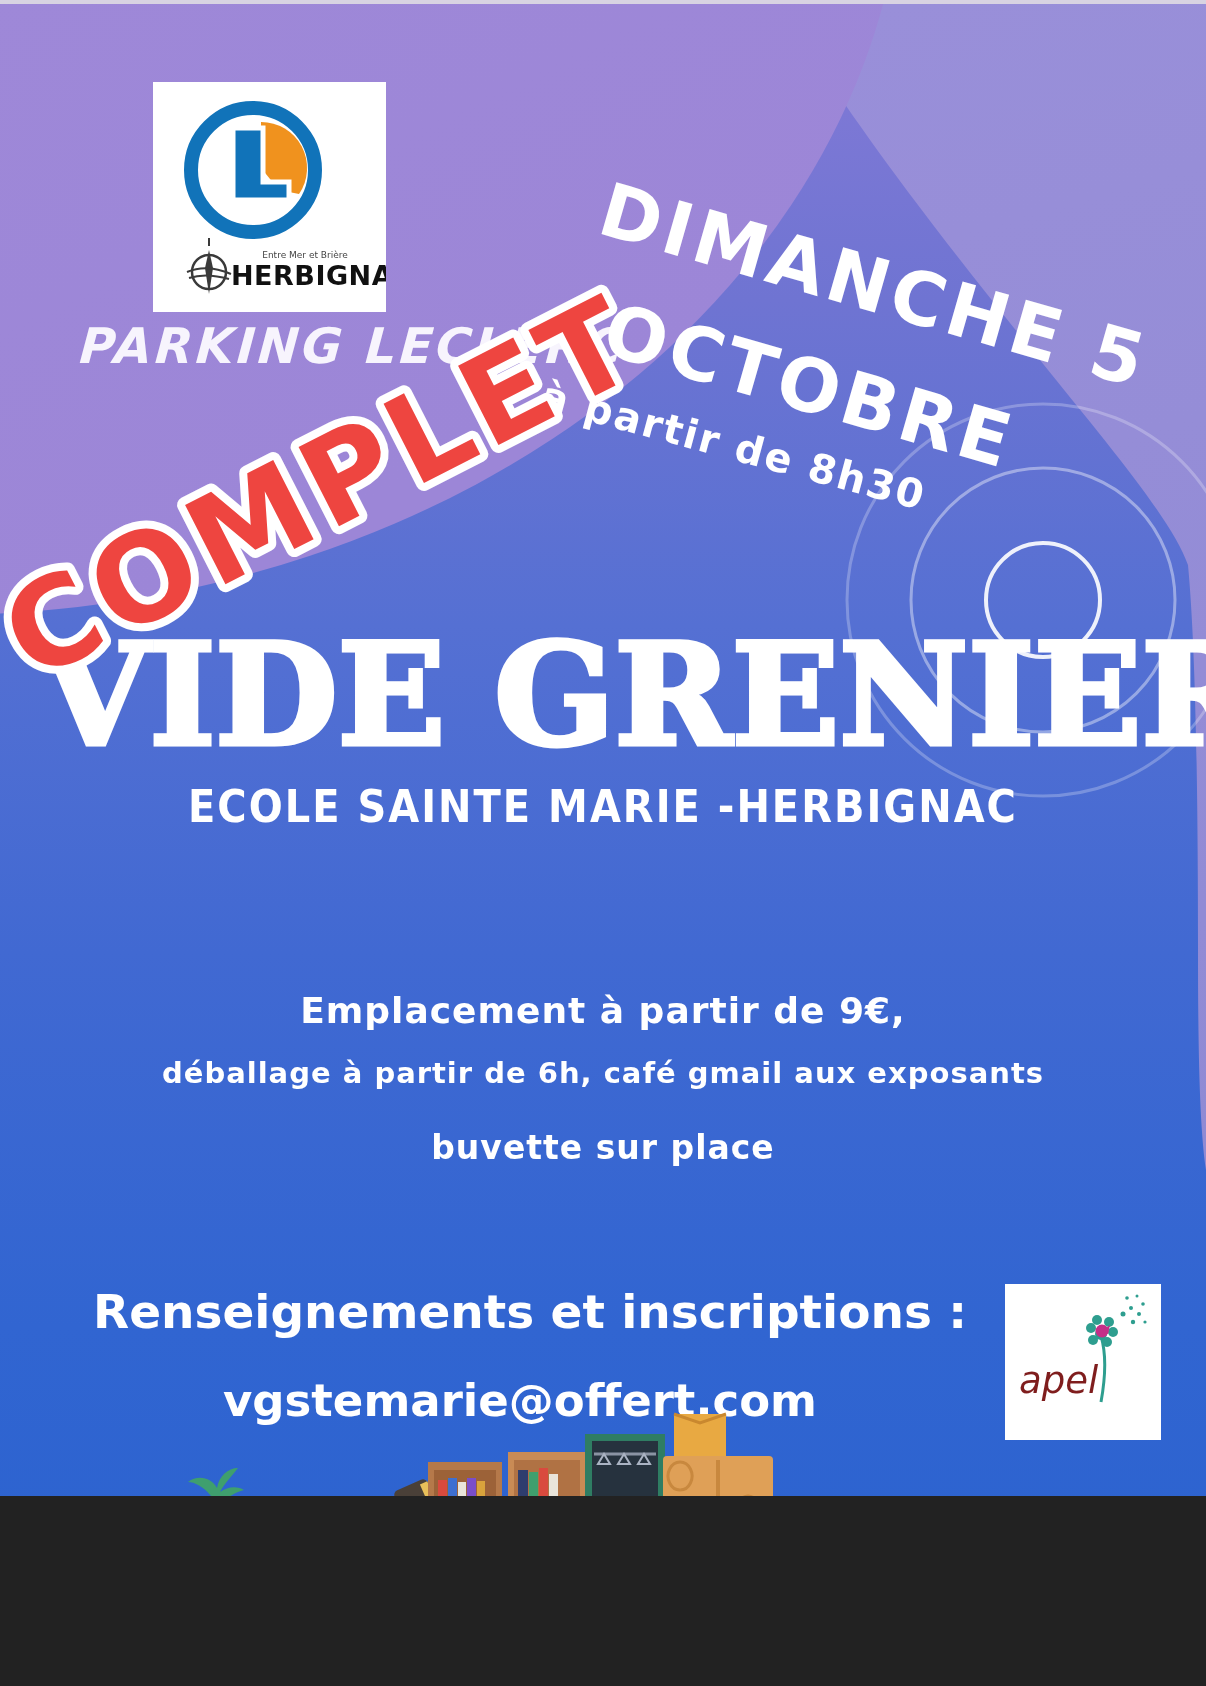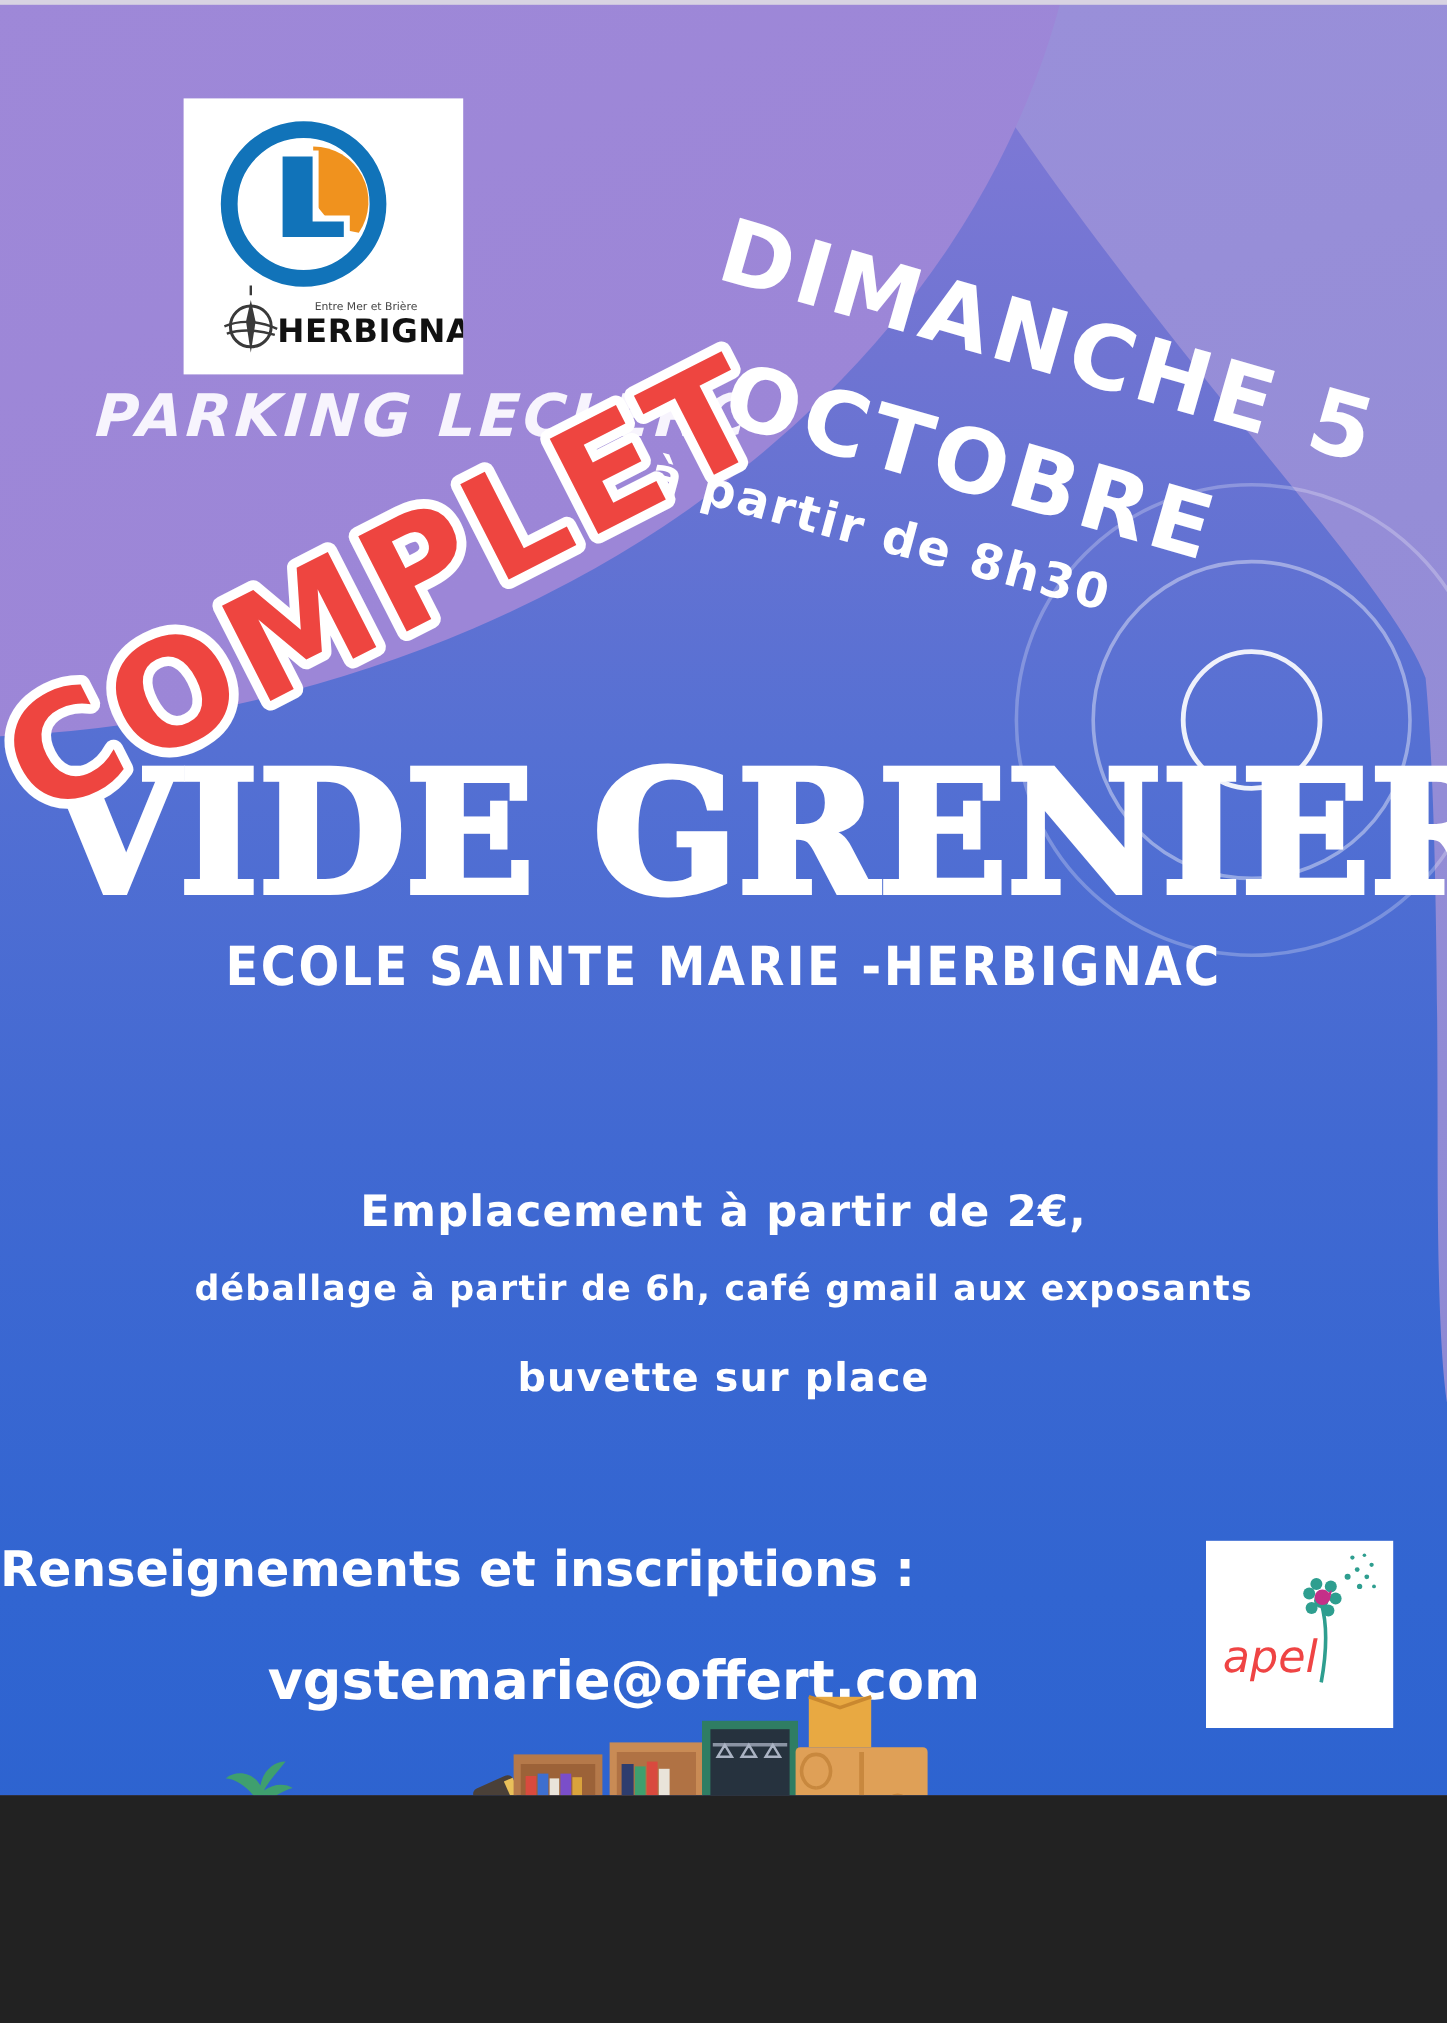--- a/index.html
+++ b/index.html
@@ -24,26 +24,26 @@
   .time{left:548px;top:372px;font-size:40px;letter-spacing:2px;transform:rotate(15deg);transform-origin:left top;}
 
   .title{top:612px;font-size:141px;font-family:"DejaVu Serif",serif;font-weight:bold;
          letter-spacing:0px;margin-left:40px;-webkit-text-stroke:5px #ffffff;}
   .venue{top:783px;font-size:40px;letter-spacing:2px;transform:scaleY(1.12);}
 
   .info1{top:990px;font-size:36px;letter-spacing:1px;}
   .info2{top:1056px;font-size:29px;letter-spacing:1px;}
   .info3{top:1128px;font-size:33px;letter-spacing:1px;}
 
-  .contact-label{top:1284px;left:0;width:1060px;font-size:41px;}
+  .contact-label{top:1284px;left:0;width:1060px;text-align:center;font-size:47px;}
   .contact-email{top:1374px;left:0;width:1040px;text-align:center;font-size:45px;}
 
   
   .apel-box{left:1005px;top:1284px;width:156px;height:156px;background:#ffffff;}
-  .apel-name{position:absolute;left:14px;bottom:38px;color:#ef4444;font-size:37px;font-style:italic;
+  .apel-name{position:absolute;left:14px;bottom:38px;color:#7f1d1d;font-size:37px;font-style:italic;
              font-weight:normal;font-family:"DejaVu Sans",sans-serif;}
 </style>
 </head>
 <body>
 
 <div class="poster">
 
   <svg class="abs" style="left:0;top:0" width="1206" height="1686" viewBox="0 0 1206 1686">
     <defs>
       <linearGradient id="gPurple" x1="0" y1="0" x2="0.2" y2="1">
@@ -97,21 +97,21 @@
   </div>
 
   <div class="t parking">PARKING LECLERC</div>
 
   <div class="t date1">DIMANCHE 5</div>
   <div class="t date2">OCTOBRE</div>
   <div class="t time">à partir de 8h30</div>
 
   <div class="t center title">VIDE GRENIER</div>
   <div class="t center venue">ECOLE SAINTE MARIE -HERBIGNAC</div>
-  <div class="t center info1">Emplacement à partir de 2€,</div>
+  <div class="t center info1">Emplacement à partir de 9€,</div>
   <div class="t center info2">déballage à partir de 6h, café gmail aux exposants</div>
   <div class="t center info3">buvette sur place</div>
   <div class="t contact-label">Renseignements et inscriptions :</div>
   <div class="t contact-email">vgstemarie@offert.com</div>
 
   <div class="abs apel-box">
     <svg class="abs" style="left:0;top:0" width="156" height="156" viewBox="0 0 156 156">
       <path d="M96,118 C100,96 102,72 96,52" stroke="#2e9e8f" stroke-width="3" fill="none"></path>
       <g fill="#2e9e8f">
         <circle cx="96" cy="50" r="6"></circle>

